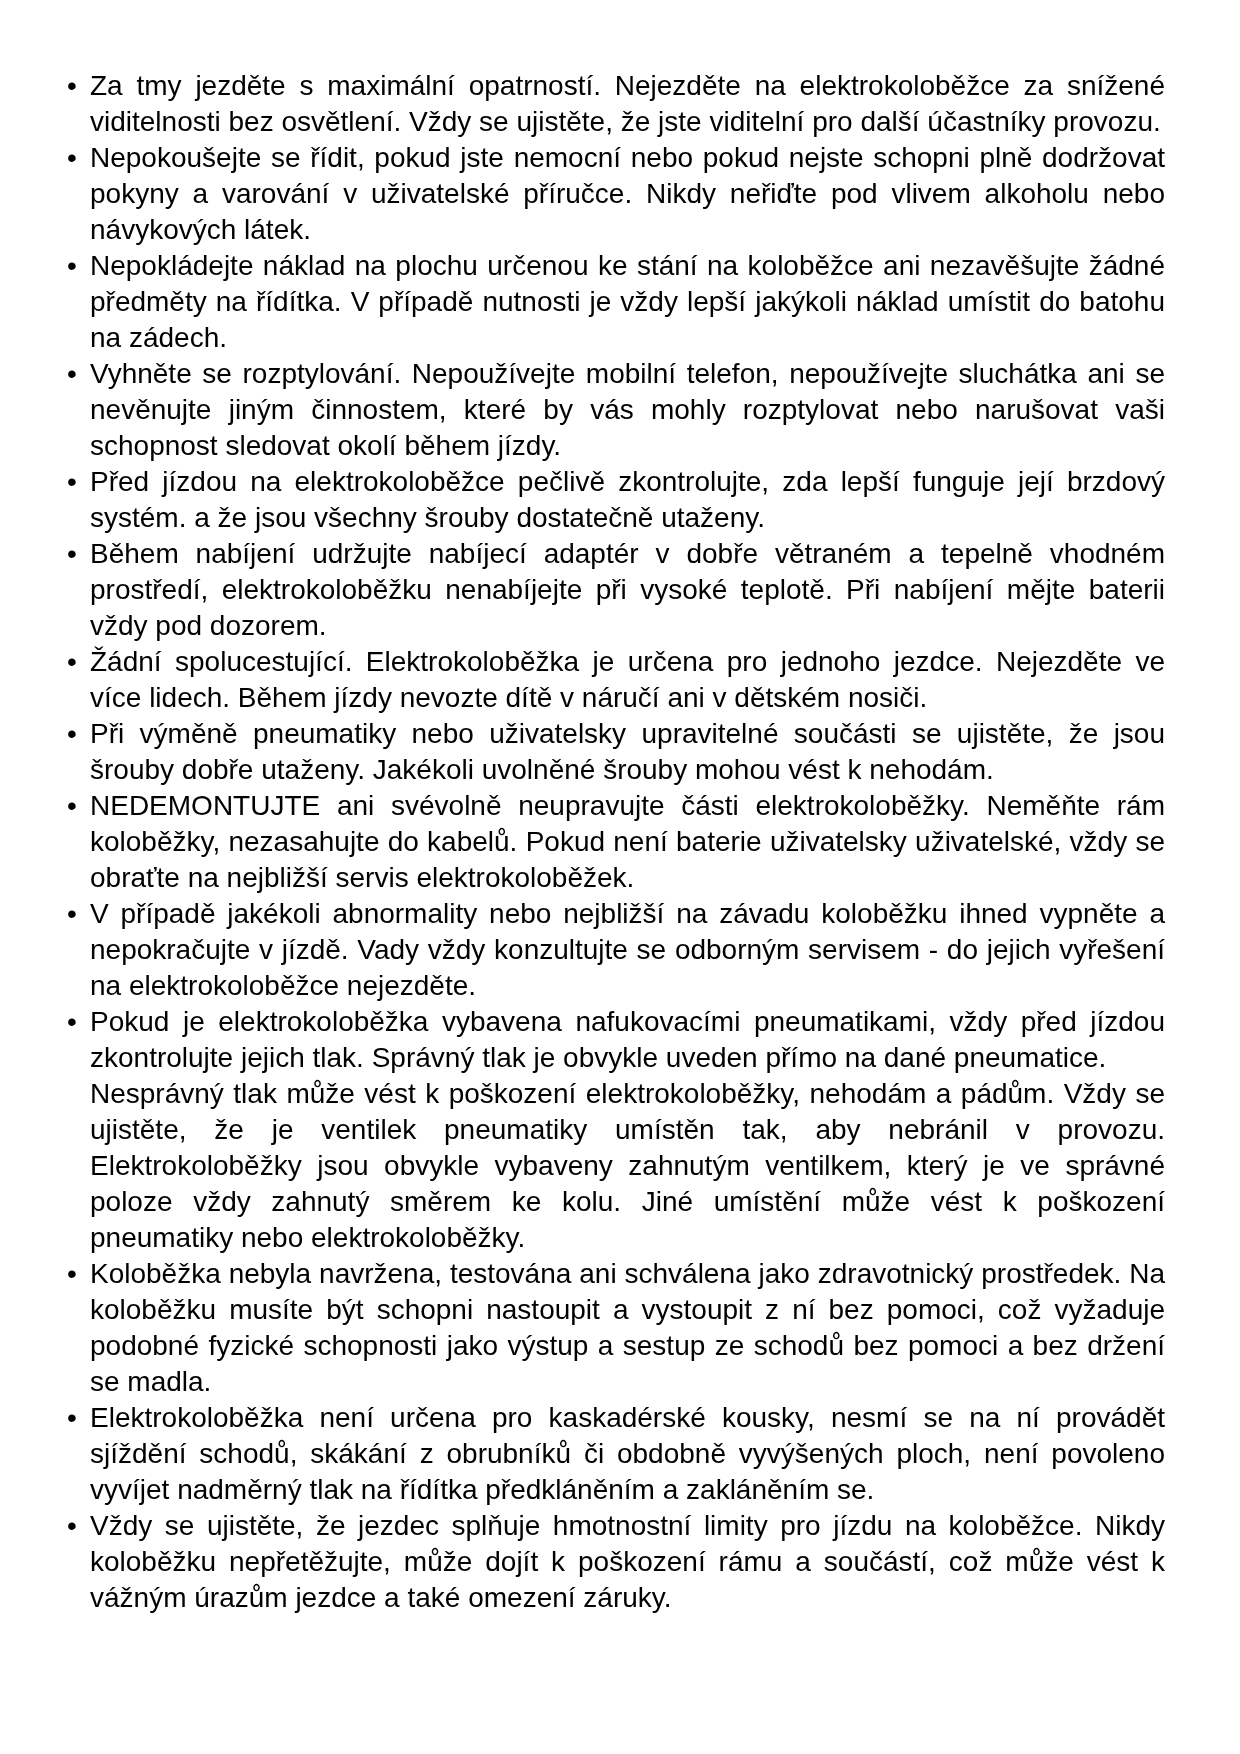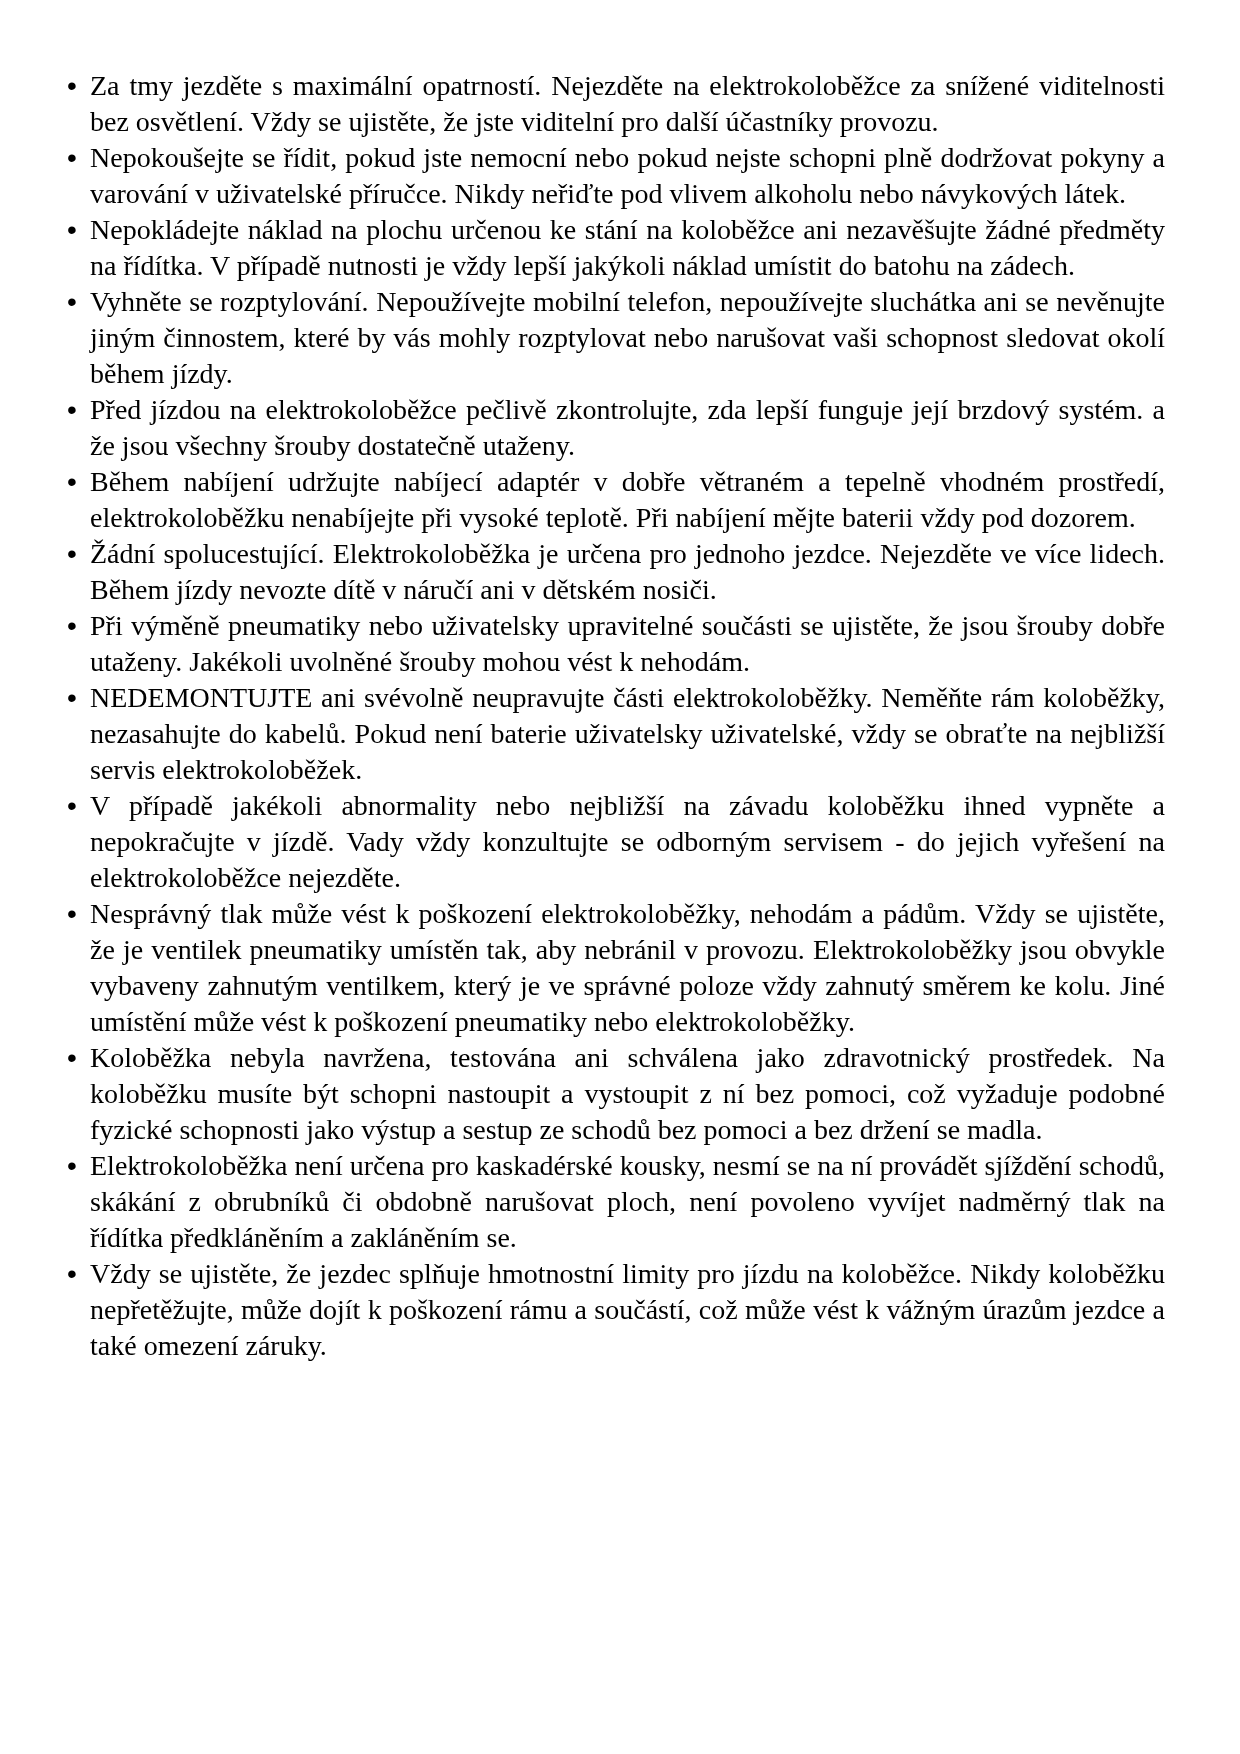--- a/index.html
+++ b/index.html
@@ -33,21 +33,20 @@
   .bullet {
     position: absolute;
     left: 1px;
     top: 0;
     font-size: 28px;
     line-height: 36px;
   }
   .item-body .para {
     text-align: justify;
     text-justify: inter-word;
-    font-family: Liberation Serif, serif;
   }
 </style>
 </head>
 <body>
 
 <div class="page">
   <ul class="safety-list">
       <li class="safety-item">
     <span class="bullet">•</span>
     <div class="item-body">
@@ -104,33 +103,34 @@
   </li>
       <li class="safety-item">
     <span class="bullet">•</span>
     <div class="item-body">
           <div class="para">V případě jakékoli abnormality nebo nejbližší na závadu koloběžku ihned vypněte a nepokračujte v jízdě. Vady vždy konzultujte se odborným servisem - do jejich vyřešení na elektrokoloběžce nejezděte.</div>
         </div>
   </li>
       <li class="safety-item">
     <span class="bullet">•</span>
     <div class="item-body">
+          <div class="para">Pokud je elektrokoloběžka vybavena nafukovacími pneumatikami, vždy před jízdou zkontrolujte jejich tlak. Správný tlak je obvykle uveden přímo na dané pneumatice.</div>
           <div class="para">Nesprávný tlak může vést k poškození elektrokoloběžky, nehodám a pádům. Vždy se ujistěte, že je ventilek pneumatiky umístěn tak, aby nebránil v provozu. Elektrokoloběžky jsou obvykle vybaveny zahnutým ventilkem, který je ve správné poloze vždy zahnutý směrem ke kolu. Jiné umístění může vést k poškození pneumatiky nebo elektrokoloběžky.</div>
         </div>
   </li>
       <li class="safety-item">
     <span class="bullet">•</span>
     <div class="item-body">
           <div class="para">Koloběžka nebyla navržena, testována ani schválena jako zdravotnický prostředek. Na koloběžku musíte být schopni nastoupit a vystoupit z ní bez pomoci, což vyžaduje podobné fyzické schopnosti jako výstup a sestup ze schodů bez pomoci a bez držení se madla.</div>
         </div>
   </li>
       <li class="safety-item">
     <span class="bullet">•</span>
     <div class="item-body">
-          <div class="para">Elektrokoloběžka není určena pro kaskadérské kousky, nesmí se na ní provádět sjíždění schodů, skákání z obrubníků či obdobně narušovat ploch, není povoleno vyvíjet nadměrný tlak na řídítka předkláněním a zakláněním se.</div>
+          <div class="para">Elektrokoloběžka není určena pro kaskadérské kousky, nesmí se na ní provádět sjíždění schodů, skákání z obrubníků či obdobně vyvýšených ploch, není povoleno vyvíjet nadměrný tlak na řídítka předkláněním a zakláněním se.</div>
         </div>
   </li>
       <li class="safety-item">
     <span class="bullet">•</span>
     <div class="item-body">
           <div class="para">Vždy se ujistěte, že jezdec splňuje hmotnostní limity pro jízdu na koloběžce. Nikdy koloběžku nepřetěžujte, může dojít k poškození rámu a součástí, což může vést k vážným úrazům jezdce a také omezení záruky.</div>
         </div>
   </li>
     </ul>
 </div>

